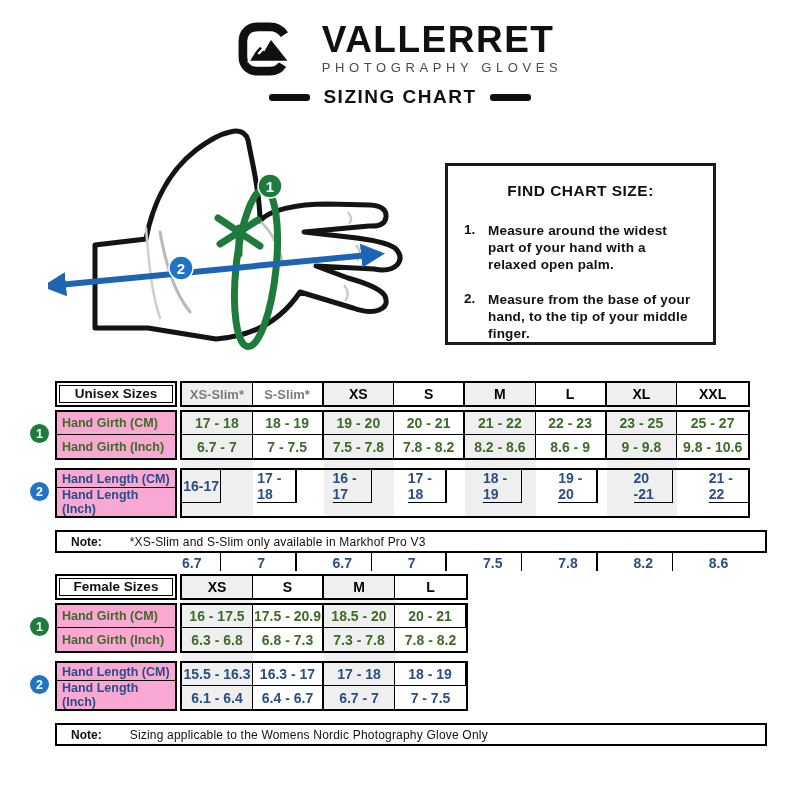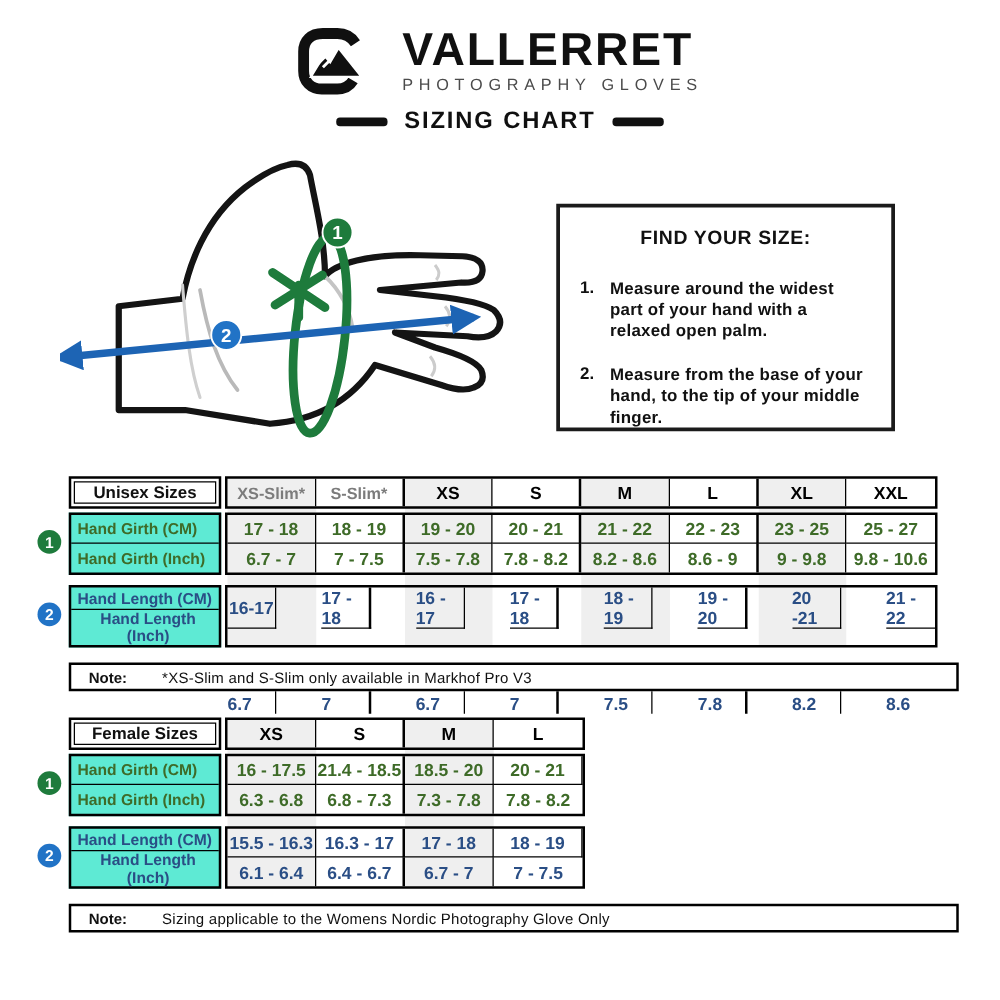--- a/index.html
+++ b/index.html
@@ -40,21 +40,21 @@
   .title-box{position:absolute;left:55px;top:0;width:122px;border:2px solid #000;padding:2px;box-sizing:border-box;background:#fff;}
   .title-inner{border:1px solid #000;text-align:center;font-weight:700;font-size:13.5px;line-height:16px;}
 
   .head-row{position:absolute;left:180px;top:0;height:26px;display:grid;border:2px solid #000;box-sizing:border-box;}
   .cell{display:flex;align-items:center;justify-content:center;border-right:1px solid #000;box-sizing:border-box;}
   .cell.thick{border-right-width:2px;}
   .cell:last-child,.grid .cell:nth-last-child(1){border-right:none;}
   .head-row .cell{font-weight:700;font-size:14px;color:#000;}
   .head-row .cell.muted{color:var(--muted,#7C7C7C);font-size:13px;}
 
-  .labels{position:absolute;left:55px;width:122px;height:50px;border:2px solid #000;box-sizing:border-box;display:grid;grid-template-rows:1fr 1fr;background:#5eead4;text-align:center;}
+  .labels{position:absolute;left:55px;width:122px;height:50px;border:2px solid #000;box-sizing:border-box;display:grid;grid-template-rows:1fr 1fr;background:#f9a8d4;}
   .grid{position:absolute;left:180px;height:50px;border:2px solid #000;box-sizing:border-box;display:grid;grid-template-rows:1fr 1fr;}
   .labels.girth,.grid.girth{top:29px;}
   .labels.length,.grid.length{top:87px;}
   .rowlabel{display:flex;align-items:center;padding-left:5px;font-weight:700;font-size:12.5px;}
   .rowlabel.r0{border-bottom:1px solid #000;}
   .grid .cell{border-bottom:none;font-weight:600;font-size:14px;}
   .grid .cell.r0{border-bottom:1px solid #000;}
   .grid .cell:nth-child(8n){border-right:none;}
   .girth .rowlabel,.grid.girth .cell{color:var(--green,#3E6B28);}
   .length .rowlabel,.grid.length .cell{color:var(--blue,#2A4E85);}
@@ -125,21 +125,21 @@
       <circle cx="222" cy="66" r="12" style="fill:var(--badge-green,#1E7B3C)" stroke="#fff" stroke-width="1.5"></circle>
       <text x="222" y="71.5" text-anchor="middle" fill="#fff" font-size="15" font-weight="bold" font-family="Liberation Sans, sans-serif">1</text>
     </g>
     <g>
       <circle cx="133" cy="148" r="12" style="fill:var(--badge-blue,#2173C6)" stroke="#fff" stroke-width="1.5"></circle>
       <text x="133" y="153.5" text-anchor="middle" fill="#fff" font-size="15" font-weight="bold" font-family="Liberation Sans, sans-serif">2</text>
     </g>
   </svg>
 
   <div class="find-box">
-    <div class="find-title">FIND YOUR SIZE:</div>
+    <div class="find-title">FIND CHART SIZE:</div>
     <div class="find-step">
       <span class="step-num">1.</span>
       <span class="step-text">Measure around the widest part of your hand with a relaxed open palm.</span>
     </div>
     <div class="find-step">
       <span class="step-num">2.</span>
       <span class="step-text">Measure from the base of your hand, to the tip of your middle finger.</span>
     </div>
   </div>
 
@@ -234,21 +234,21 @@
         <div class="cell thick">S</div>
         <div class="cell">M</div>
         <div class="cell">L</div>
       </div>
     <div class="labels girth">
         <div class="rowlabel girth r0">Hand Girth (CM)</div>
         <div class="rowlabel girth">Hand Girth (Inch)</div>
       </div>
     <div class="grid girth" style="grid-template-columns: repeat(4, 1fr);">
         <div class="cell r0">16 - 17.5</div>
-        <div class="cell r0 thick">21.4 - 18.5</div>
+        <div class="cell r0 thick">17.5 - 20.9</div>
         <div class="cell r0">18.5 - 20</div>
         <div class="cell r0">20 - 21</div>
         <div class="cell">6.3 - 6.8</div>
         <div class="cell thick">6.8 - 7.3</div>
         <div class="cell">7.3 - 7.8</div>
         <div class="cell">7.8 - 8.2</div>
       </div>
     <div class="labels length">
         <div class="rowlabel length r0">Hand Length (CM)</div>
         <div class="rowlabel length">Hand Length (Inch)</div>

